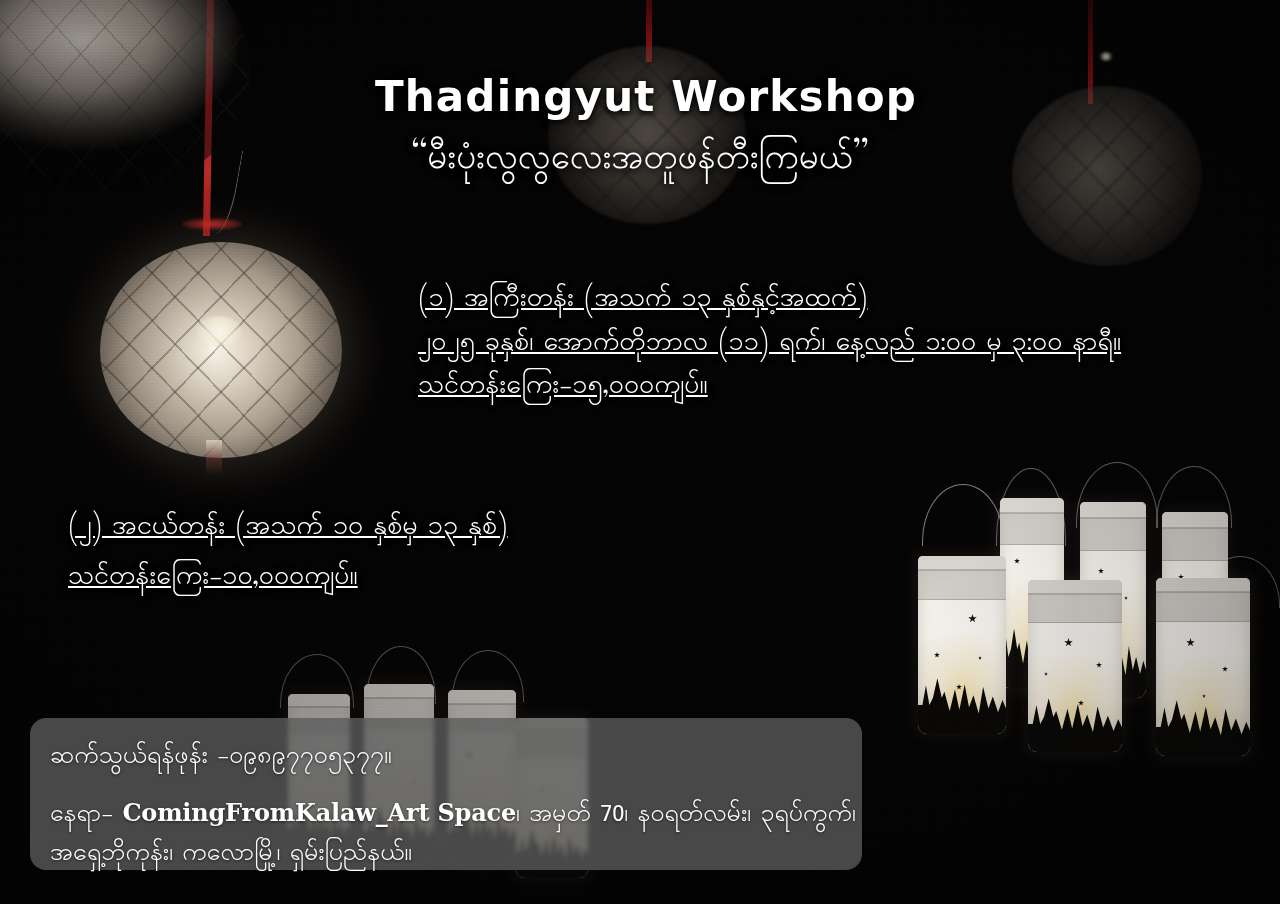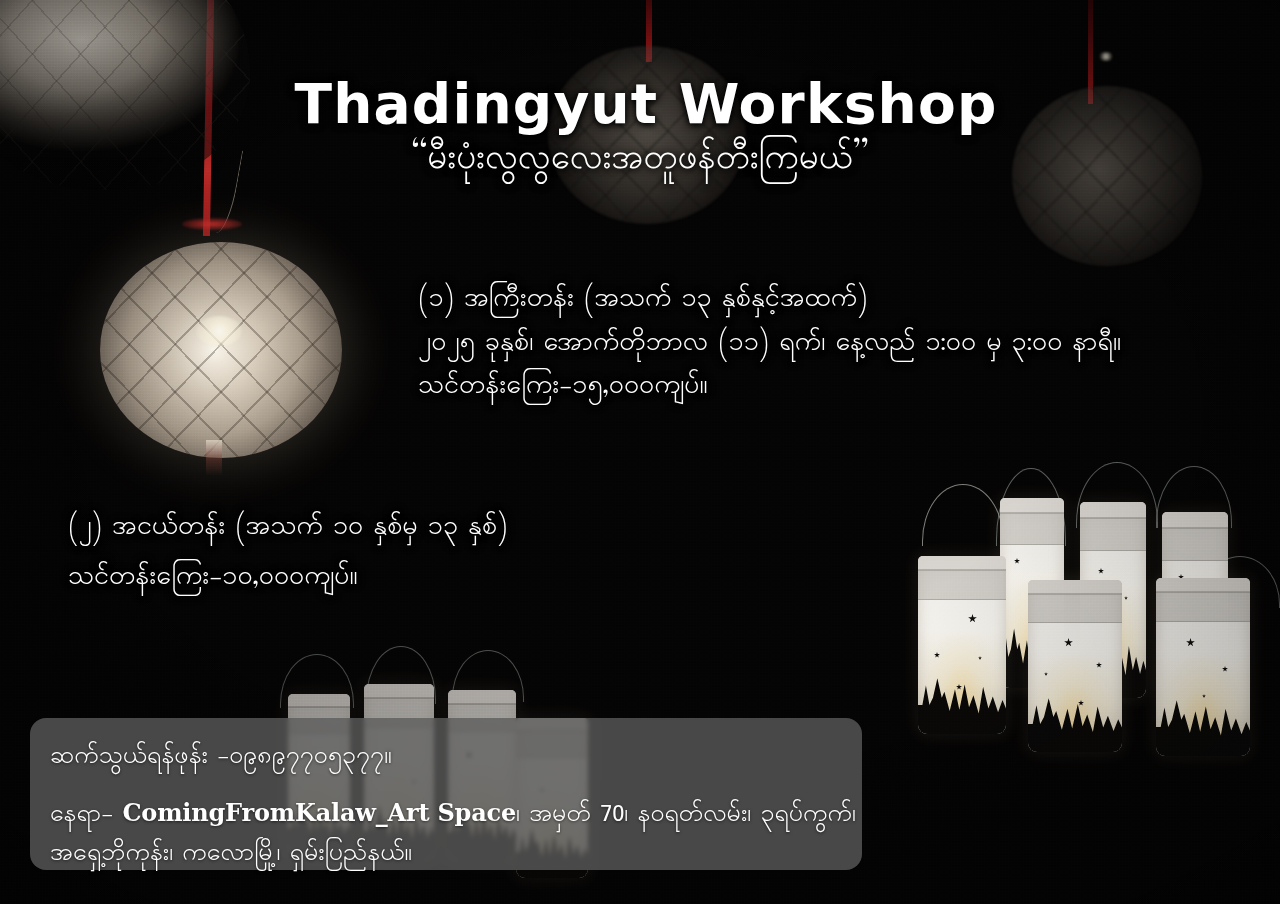--- a/index.html
+++ b/index.html
@@ -299,21 +299,21 @@
   .text-layer { position: absolute; inset: 0; }
 
   .title-en {
     position: absolute;
     left: 0; right: 0;
     top: 72px;
     text-align: center;
     color: #ffffff;
     font-family: "DejaVu Sans", "Liberation Sans", sans-serif;
     font-weight: bold;
-    font-size: 55px;
+    font-size: 42px;
     letter-spacing: 1.2px;
     text-shadow: 0 0 10px rgba(0,0,0,0.95), 0 2px 6px rgba(0,0,0,0.9);
     margin-left: 12px;
   }
 
   .title-my {
     position: absolute;
     left: 0; right: 0;
     top: 138px;
     text-align: center;
@@ -327,21 +327,21 @@
 
   .block {
     position: absolute;
     color: #ffffff;
     font-family: "Padauk", "Myanmar Text", "DejaVu Sans", sans-serif;
     font-size: 27px;
     line-height: 1.62;
     text-shadow: 0 0 9px rgba(0,0,0,0.95), 0 1px 4px rgba(0,0,0,0.92);
     white-space: nowrap;
   }
-  .block .line { display: block; }
+  .block .line { display: block; text-decoration: underline; }
 
   .block-senior { left: 418px; top: 278px; }
   .block-junior { left: 68px; top: 506px; }
   .block-junior .line { margin-bottom: 6px; }
 
   
   .contact-panel {
     position: absolute;
     left: 30px;
     top: 718px;

